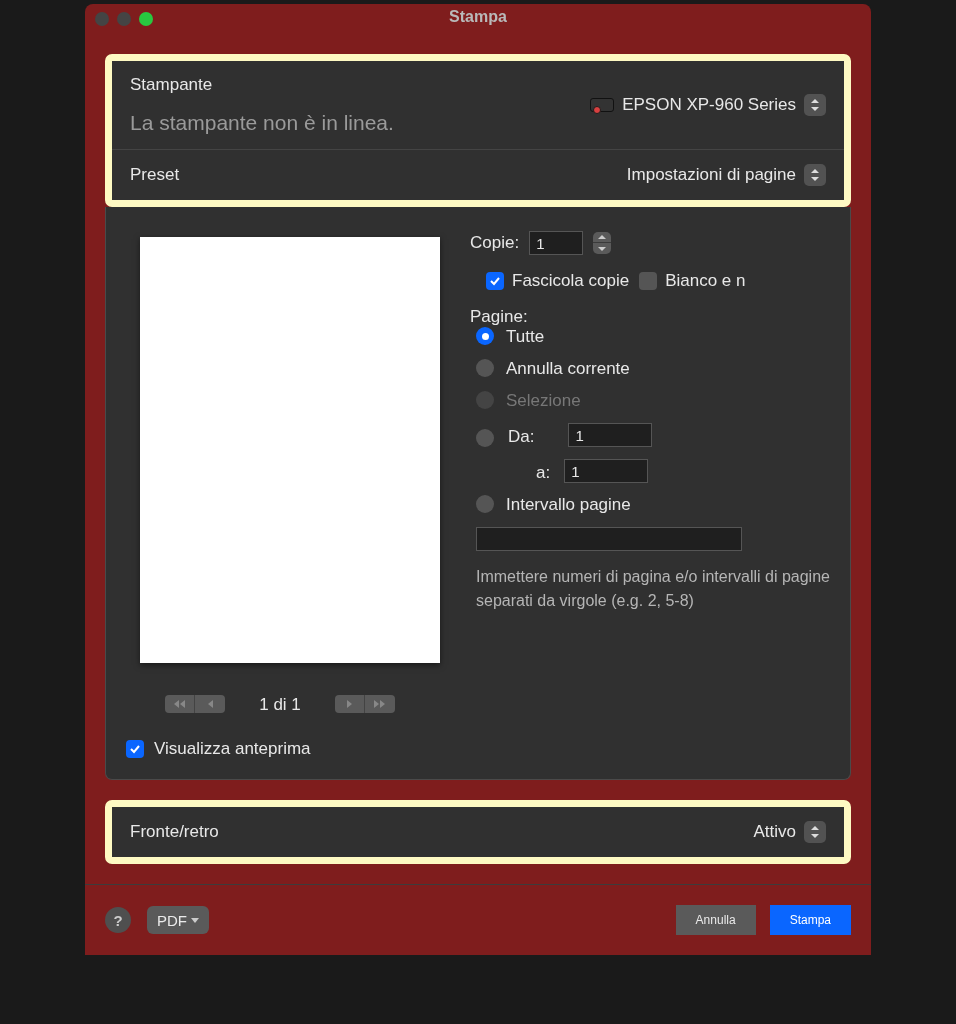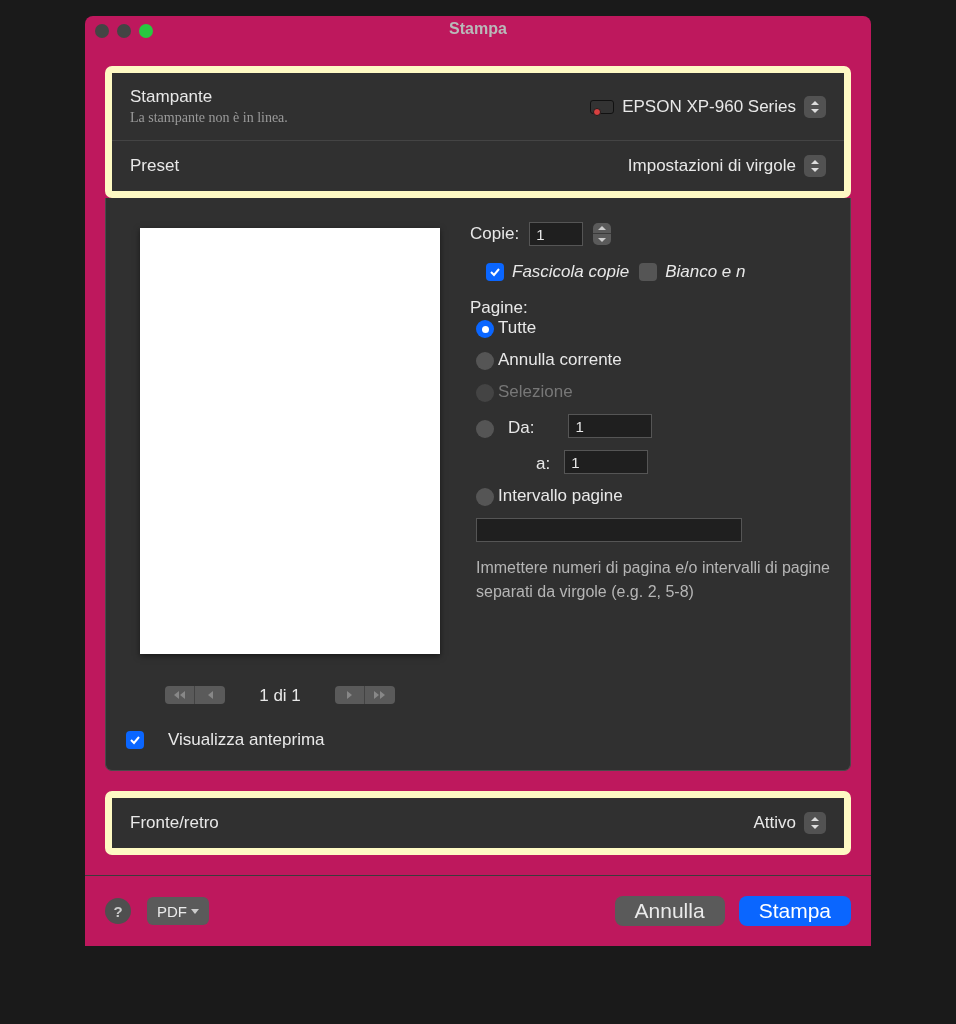--- a/index.html
+++ b/index.html
@@ -1,82 +1,82 @@
 <!DOCTYPE html>
 <html><head>
 <meta charset="utf-8">
 <style>
   * { box-sizing: border-box; margin: 0; padding: 0; font-family: -apple-system, BlinkMacSystemFont, "Segoe UI", Helvetica, Arial, sans-serif; }
   body { background: #1a1a1a; width: 956px; height: 1024px; overflow: hidden; color: #e8e8e8; font-size: 17px; }
-  .window { position: absolute; left: 85px; top: 16px; width: 786px; background: #be185d; border-radius: 8px 8px 0 0; }
+  .window { position: absolute; left: 85px; top: 4px; width: 786px; background: #7f1d1d; border-radius: 8px 8px 0 0; }
   .titlebar { height: 30px; display:flex; align-items:center; padding: 0 10px; position:relative; }
   .traffic { display:flex; gap:8px; align-items:center; }
   .dot { width:14px; height:14px; border-radius:50%; display:inline-block; }
   .dot.red { background:#444; }
   .dot.yellow { background:#444; }
   .dot.green { background:#28c840; }
   .title { position:absolute; left:0; right:0; text-align:center; font-weight:600; color:#b9b9b9; font-size:16px; top:4px; }
   .panel { margin: 20px; border:7px solid #fef9c3; border-radius:7px; background:#303030; }
   .row { display:flex; align-items:center; justify-content:space-between; padding: 14px 18px; }
   .row + .row { border-top:1px solid #444;text-align:right; }
   .label { color: #e8e8e8; }
-  .sublabel { color:#9a9a9a; font-size:14px; margin-top:3px; display:block;font-family:Liberation Serif, serif;}
+  .sublabel { color:#9a9a9a; font-size:21px; margin-top:16px; display:block;}
   .row-left{display:flex;flex-direction:column;}
   .popup { display:flex; align-items:center; gap:8px; }
   .popup-btn { display:inline-flex; align-items:center; justify-content:center; width:22px; height:22px; background:#525252; border-radius:5px; }
   .chev-ud { width:10px; height:10px; position:relative; }
   .chev-ud::before, .chev-ud::after { content:""; position:absolute; left:0; right:0; margin:auto; width:0; height:0; border-left:4px solid transparent; border-right:4px solid transparent; }
   .chev-ud::before { top:-1px; border-bottom:4px solid #ddd; }
   .chev-ud::after { bottom:-1px; border-top:4px solid #ddd; }
   .printer-ico { width:24px; height:14px; background:#333; border:1px solid #111; border-radius:3px; position:relative; }
   .printer-ico::after{content:"";position:absolute; left:2px; bottom:-3px; width:6px; height:6px; background:#d84040; border-radius:50%; border:1px solid #1d1d1d;}
   .main { margin: 0 20px 20px 20px; border:1px solid #4a4a4a; border-top:none; border-radius:0 0 7px 7px; background:#303030; padding: 20px 14px; display:flex; gap:30px; margin-top:-20px;}
   .left-col { flex: 0 0 auto; display:flex; flex-direction:column; align-items:center; }
   .page-preview { width: 300px; height: 426px; background:#fff; box-shadow: 0 2px 6px rgba(0,0,0,0.5); margin-top:10px; margin-left:20px;}
   .pager { display:flex; align-items:flex-start; gap: 34px; margin-top:32px; }
   .pager-btns { display:flex; }
   .pbtn { width:30px; height:18px; background:#5a5a5a; display:flex; align-items:center; justify-content:center; color:#8a8a8a; font-size:10px;}
   .pbtn:first-child{border-radius:4px 0 0 4px; border-right:1px solid #434343;}
   .pbtn:last-child{border-radius:0 4px 4px 0;}
   .page-count { font-size:17px; }
-  .chk-row { display:flex; align-items:center; gap:24px; margin-top:24px; align-self:flex-start; margin-left:6px;}
+  .chk-row { display:flex; align-items:center; gap:10px; margin-top:24px; align-self:flex-start; margin-left:6px;}
   .chk { width:18px; height:18px; border-radius:4px; display:inline-flex; align-items:center; justify-content:center; }
   .chk.on { background:#0a66ff; }
   .chk.off { background:#555; }
   .chk.on svg { width:12px; height:12px; }
   .right-col { flex:1; padding-top:4px; }
   .opt-row { display:flex; align-items:center; gap:10px; margin-bottom:16px; }
   .num-input { background:#1f1f1f; border:1px solid #555; color:#e8e8e8; width:54px; height:24px; padding:2px 6px; font-size:15px; border-radius:0;}
   .small-input {background:#1f1f1f; border:1px solid #555; color:#e8e8e8; width:84px; height:24px; padding:2px 6px; font-size:15px;}
   .range-input {background:#1f1f1f; border:1px solid #555; color:#e8e8e8; width:266px; height:24px; padding:2px 6px; font-size:15px;}
   .stepper { display:flex; flex-direction:column; background:#5a5a5a; border-radius:5px; width:18px; height:22px;}
   .stepper div{height:11px; display:flex; align-items:center; justify-content:center;}
   .stepper div:first-child{border-bottom:1px solid #3a3a3a;}
   .arr-up{width:0;height:0;border-left:4px solid transparent;border-right:4px solid transparent;border-bottom:4px solid #ccc;}
   .arr-dn{width:0;height:0;border-left:4px solid transparent;border-right:4px solid transparent;border-top:4px solid #ccc;}
   .inline-chk{display:flex; align-items:center; gap:8px;}
   .section-label{}
   .radio-group{display:flex; flex-direction:column; gap:12px; margin-left:6px;}
-  .radio-row{display:flex; align-items:flex-end; gap:4px;}
+  .radio-row{display:flex; align-items:flex-start; gap:12px;}
   .radio{width:18px; height:18px; border-radius:50%; background:#555; display:inline-flex; align-items:center; justify-content:center; flex-shrink:0;}
   .radio.on{background:#0a66ff;}
   .radio.on::after{content:""; width:7px; height:7px; border-radius:50%; background:#fff;}
   .radio.disabled{background:#444;}
   .radio-label.disabled{color:#777;}
   .sub-indent{margin-left:30px;}
   .hint{color:#b5b5b5; font-size:16px; line-height:1.5; margin-top:14px; margin-left:6px;}
   .da-group{display:flex; align-items:flex-end; gap:14px;}
   .two-sided { margin: 12px 20px 0 20px; }
   .footer { display:flex; align-items:center; justify-content:space-between; padding: 20px 20px; border-top:1px solid #3c3c3c; margin-top:20px; }
   .footer-left{display:flex; align-items:center; gap:16px;}
   .help-btn{width:26px; height:26px; border-radius:50%; background:#4f4f4f; color:#ccc; display:flex; align-items:center; justify-content:center; font-size:15px; font-weight:600;}
   .pdf-btn{background:#5a5a5a; height:28px; border-radius:6px; padding:0 10px; display:flex; align-items:center; gap:4px; color:#eaeaea; font-size:15px;}
   .pdf-btn .chevd{width:0;height:0;border-left:4px solid transparent;border-right:4px solid transparent;border-top:5px solid #ccc;}
   .footer-right{display:flex; gap:14px;}
-  .btn{height:30px; padding: 0 20px; border-radius:8px; display:flex; align-items:center; font-size:21px;}
+  .btn{height:30px; padding: 0 20px; border-radius:0; display:flex; align-items:center; font-size:12px;}
   .btn.secondary{background:#5a5a5a; color:#eaeaea;}
   .btn.primary{background:#0a66ff; color:#fff;}
   .arrow-l{width:0;height:0;border-top:4px solid transparent;border-bottom:4px solid transparent;border-right:5px solid #888;}
   .arrow-r{width:0;height:0;border-top:4px solid transparent;border-bottom:4px solid transparent;border-left:5px solid #888;}
   .dbl{display:flex; gap:1px;}
 </style>
 </head>
 <body>
 
 <div class="window">
@@ -99,21 +99,21 @@
         <span class="printer-ico"></span>
         <span>EPSON XP-960 Series</span>
         <span class="popup-btn">
             <span class="chev-ud"></span>
           </span>
       </div>
     </div>
     <div class="row">
       <span class="label">Preset</span>
       <div class="popup">
-        <span>Impostazioni di virgole</span>
+        <span>Impostazioni di pagine</span>
         <span class="popup-btn">
             <span class="chev-ud"></span>
           </span>
       </div>
     </div>
   </div>
 
   <div class="main">
     <div class="left-col">
       <div class="page-preview"></div>
@@ -158,21 +158,21 @@
         <input class="num-input" value="1" style="">
         <div class="stepper">
           <div>
               <span class="arr-up"></span>
             </div>
           <div>
               <span class="arr-dn"></span>
             </div>
         </div>
       </div>
-      <div class="opt-row" style="margin-left:16px;font-style:italic;">
+      <div class="opt-row" style="margin-left:16px;">
         <div class="inline-chk">
           <span class="chk on">
             <svg viewBox="0 0 12 12">
                 <path d="M2 6 L5 9 L10 3" stroke="#fff" stroke-width="2" fill="none"></path>
               </svg>
           </span>
           <span>Fascicola copie</span>
         </div>
         <div class="inline-chk">
           <span class="chk off"></span>

